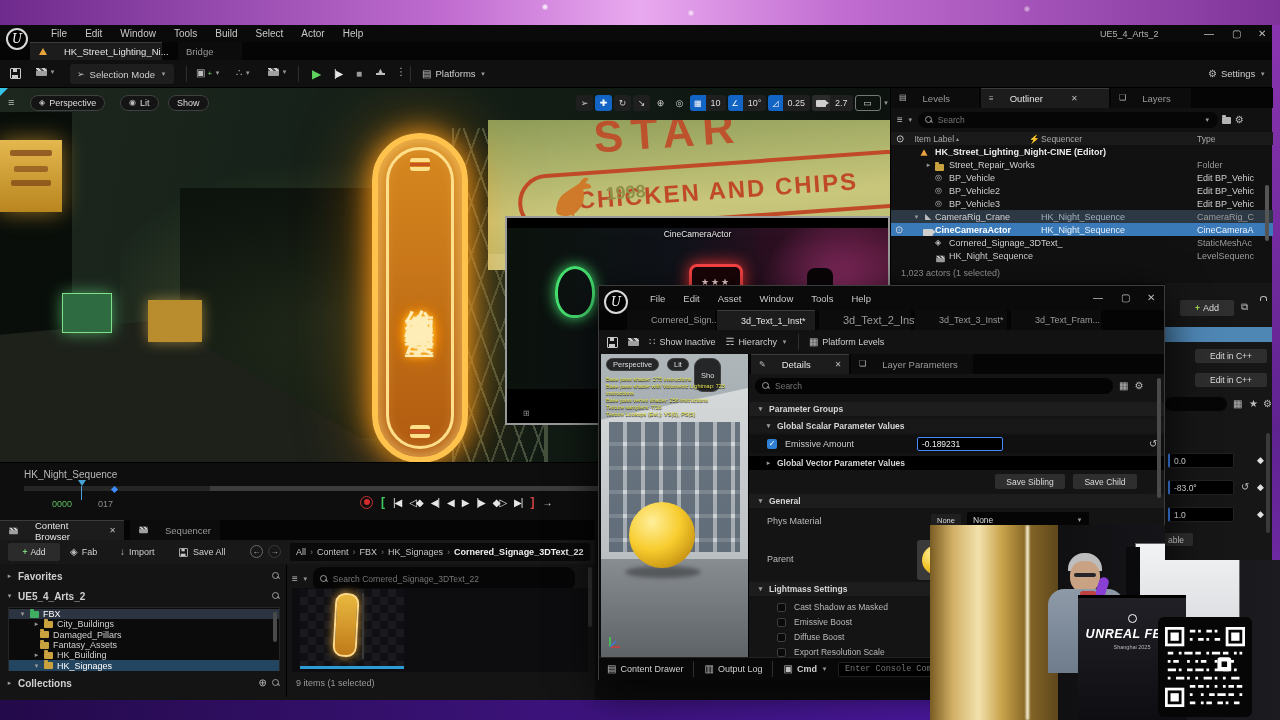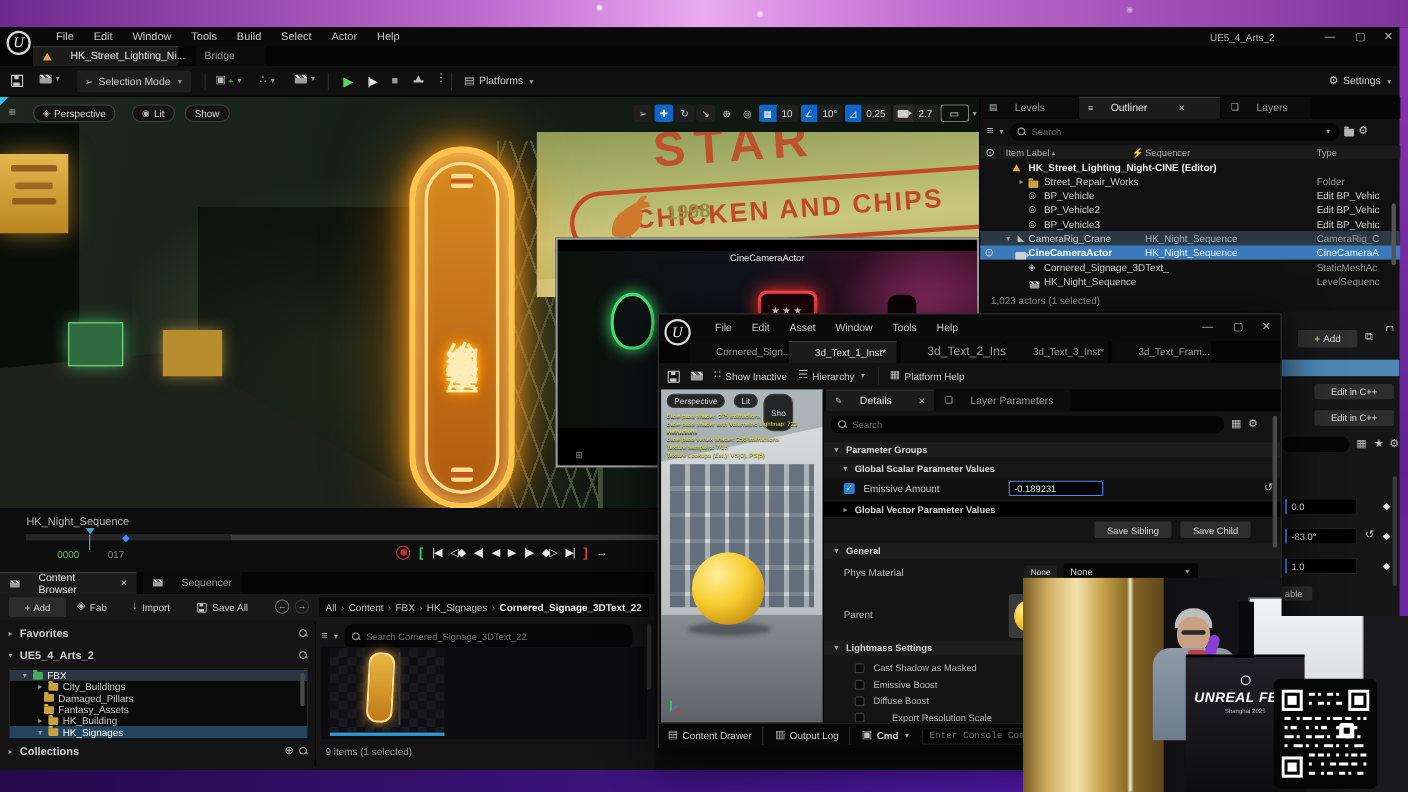--- a/index.html
+++ b/index.html
@@ -589,21 +589,21 @@
           <span class="txt" style="font-size:9px">Show Inactive</span>
         </span>
       <span class="fx" style="gap:4px">
           <span class="ico">☴</span>
           <span class="txt" style="font-size:9px">Hierarchy</span>
           <span class="arr">▾</span>
         </span>
       <span class="sep"></span>
       <span class="fx" style="gap:4px">
           <span class="ico">▦</span>
-          <span class="txt" style="font-size:9px">Platform Help</span>
+          <span class="txt" style="font-size:9px">Platform Levels</span>
         </span>
     </div>
 
     <div class="abs" style="left:2px;top:68px;width:147px;height:303px;overflow:hidden;background:linear-gradient(180deg,#aeb6ba,#97a0a6 55%,#6f757b)">
       <div class="abs" style="left:0;top:34px;width:147px;height:176px;clip-path:polygon(0 18%,100% 0,100% 100%,0 100%);
         background:linear-gradient(180deg,#d6d9da,#b9bec1);border-bottom:1px solid #8a8f93">
         <div class="abs" style="left:8px;top:34px;width:131px;height:130px;
           background:repeating-linear-gradient(90deg,rgba(60,75,90,.55) 0 14px,rgba(220,226,230,.25) 14px 18px),repeating-linear-gradient(180deg,rgba(60,75,90,.35) 0 20px,rgba(220,226,230,.2) 20px 24px)"></div>
       </div>
       <div class="abs" style="left:0;top:205px;width:147px;height:98px;background:linear-gradient(180deg,#888d92,#5e6367)"></div>
@@ -712,21 +712,21 @@
       <div class="abs vbox" style="left:326px;top:262px;width:56px">
           <span>1.0</span>
         </div>
       <div class="abs fx" style="left:28px;top:278px;gap:8px">
         <span class="cb"></span>
         <span style="font-size:8.5px;color:#b8b8b8">Diffuse Boost</span>
       </div>
       <div class="abs vbox" style="left:326px;top:277px;width:56px">
           <span>1.0</span>
         </div>
-      <div class="abs fx" style="left:28px;top:293px;gap:25px">
+      <div class="abs fx" style="left:28px;top:293px;gap:8px">
         <span class="cb"></span>
         <span style="font-size:8.5px;color:#b8b8b8">Export Resolution Scale</span>
       </div>
       <div class="abs vbox" style="left:326px;top:292px;width:56px">
           <span>1.0</span>
         </div>
       <div class="abs" style="left:408px;top:24px;width:4px;height:120px;background:#4a4a4a;border-radius:2px"></div>
     </div>
 
     <div class="abs fx" style="left:0;top:371px;width:565px;height:23px;background:#080808;border-top:1px solid #222;gap:10px;padding-left:8px">

